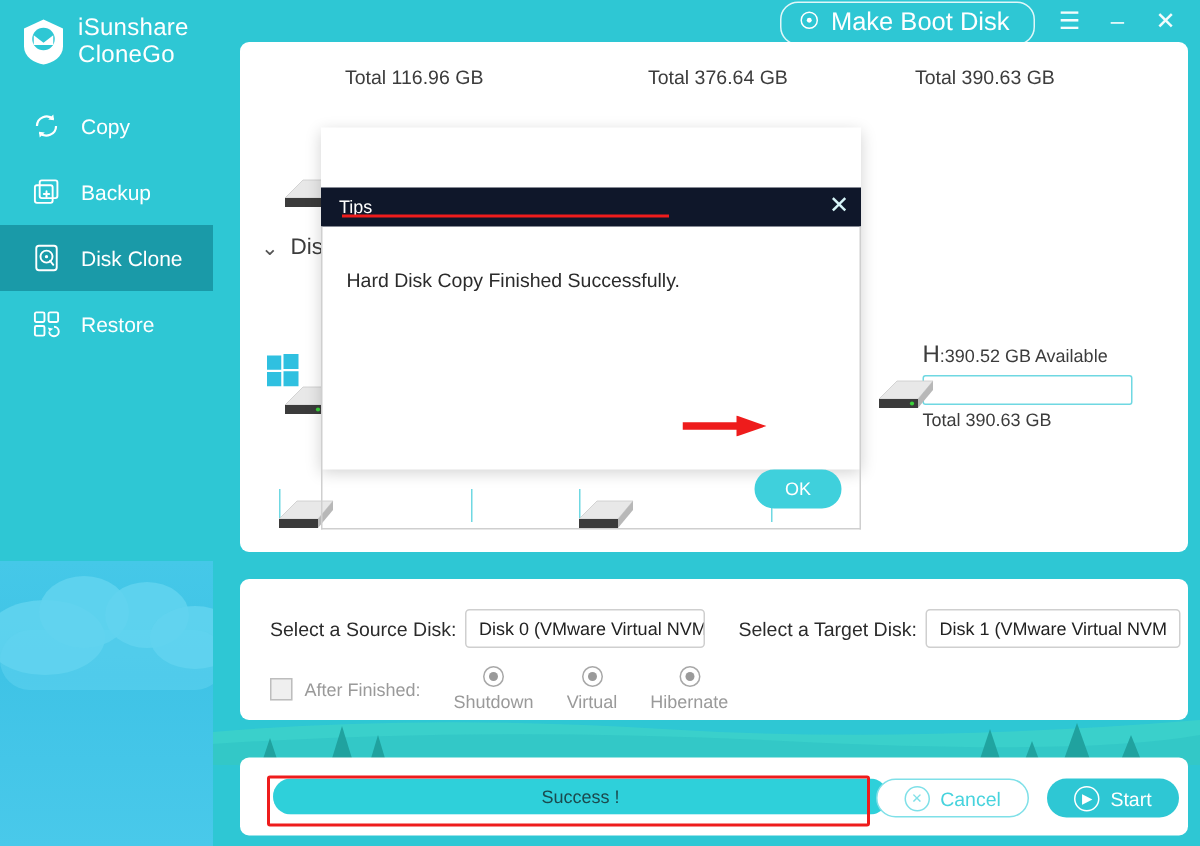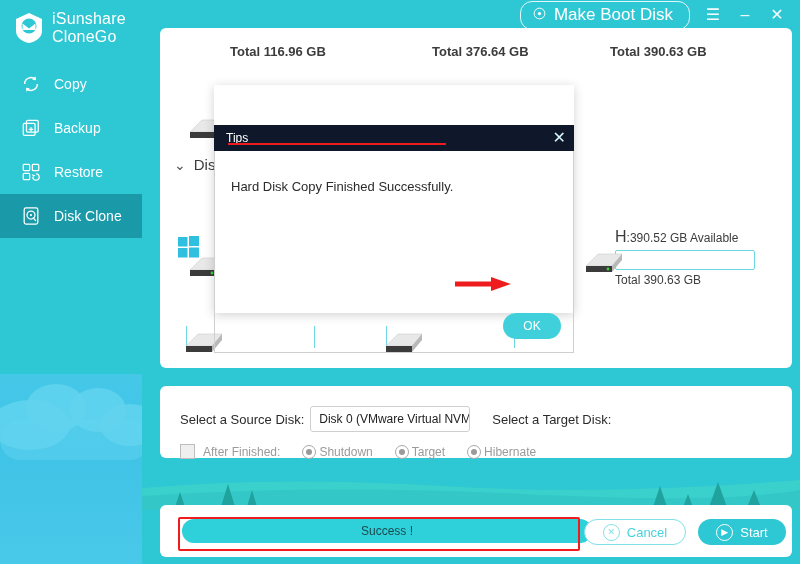--- a/index.html
+++ b/index.html
@@ -118,42 +118,41 @@
     position: absolute;
     background: #ffffff;
     border-radius: 6px;
   }
   #disk-panel {
     left: 160px; top: 28px;
     width: 632px; height: 340px;
   }
   #options-panel {
     left: 160px; top: 386px;
-    width: 632px; height: 72px;
+    width: 632px; height: 94px;
   }
   #action-panel {
     left: 160px; top: 505px;
     width: 632px; height: 52px;
   }
 
   
   .scenery {
     position: absolute;
     left: 142px; top: 470px;
     width: 658px; height: 40px;
     overflow: hidden;
   }
 
   
   .totals-row {
     position: absolute;
     top: 16px; left: 0;
     width: 632px;
     height: 18px;
-    font-weight: bold;
   }
   .total-label {
     position: absolute;
     font-size: 13px;
     color: #3c3c3c;
     white-space: nowrap;
   }
   .disk-group-head {
     position: absolute;
     left: 14px; top: 128px;
@@ -237,20 +236,21 @@
     margin-right: 4px;
     cursor: pointer;
   }
   .radio-item {
     display: inline-flex;
     align-items: center;
     gap: 3px;
     margin-left: 18px;
     cursor: pointer;
     color: #9a9a9a;
+    flex-direction: column;
   }
   .radio {
     width: 12px; height: 12px;
     border: 1px solid #a8a8a8;
     border-radius: 50%;
     background: #fff;
     position: relative;
   }
   .radio::after {
     content: "";
@@ -430,43 +430,43 @@
         <span class="nav-icon">
           <svg viewBox="0 0 22 22" width="20" height="20">
             <rect x="6" y="2.5" width="13" height="13" rx="1.5" fill="none" stroke="#fff" stroke-width="1.4"></rect>
             <rect x="2.5" y="6" width="13" height="13" rx="1.5" fill="none" stroke="#fff" stroke-width="1.4"></rect>
             <path d="M9 12.5 h4 M11 10.5 v4" stroke="#fff" stroke-width="1.4" stroke-linecap="round"></path>
           </svg>
         </span>
         <span>Backup</span>
       </div>
 
+      <div class="nav-item active">
+        <span class="nav-icon">
+          <svg viewBox="0 0 22 22" width="20" height="20">
+            <rect x="3.5" y="2" width="15" height="18" rx="2" fill="none" stroke="#fff" stroke-width="1.4"></rect>
+            <circle cx="11" cy="10" r="4.4" fill="none" stroke="#fff" stroke-width="1.4"></circle>
+            <circle cx="11" cy="10" r="1.2" fill="#fff"></circle>
+            <path d="M13.6 13 L16 16" stroke="#fff" stroke-width="1.4" stroke-linecap="round"></path>
+          </svg>
+        </span>
+        <span>Disk Clone</span>
+      </div>
+
       <div class="nav-item">
         <span class="nav-icon">
           <svg viewBox="0 0 22 22" width="20" height="20">
             <rect x="2.5" y="2.5" width="7" height="7" rx="1" fill="none" stroke="#fff" stroke-width="1.4"></rect>
             <rect x="12.5" y="2.5" width="7" height="7" rx="1" fill="none" stroke="#fff" stroke-width="1.4"></rect>
             <rect x="2.5" y="12.5" width="7" height="7" rx="1" fill="none" stroke="#fff" stroke-width="1.4"></rect>
             <path d="M13 16.5 a3.5 3.5 0 1 0 3.5 -3.5" fill="none" stroke="#fff" stroke-width="1.4"></path>
             <path d="M12 13.5 l1.2 3 l2.8 -2 Z" fill="#fff"></path>
           </svg>
         </span>
         <span>Restore</span>
-      </div>
-
-      <div class="nav-item active">
-        <span class="nav-icon">
-          <svg viewBox="0 0 22 22" width="20" height="20">
-            <rect x="3.5" y="2" width="15" height="18" rx="2" fill="none" stroke="#fff" stroke-width="1.4"></rect>
-            <circle cx="11" cy="10" r="4.4" fill="none" stroke="#fff" stroke-width="1.4"></circle>
-            <circle cx="11" cy="10" r="1.2" fill="#fff"></circle>
-            <path d="M13.6 13 L16 16" stroke="#fff" stroke-width="1.4" stroke-linecap="round"></path>
-          </svg>
-        </span>
-        <span>Disk Clone</span>
       </div>
 
     </div>
   </div>
 
   <div class="titlebar">
     <div class="boot-btn">
       <span>
         <svg viewBox="0 0 16 16" width="13" height="13">
           <circle cx="8" cy="8" r="6.6" fill="none" stroke="#fff" stroke-width="1.2"></circle>
@@ -574,32 +574,36 @@
   </div>
 
   <div class="panel" id="options-panel">
     <div class="opt-row1">
       <span>Select a Source Disk:</span>
       <span class="combo" style="width:160px; margin-left:6px;">
         <span>Disk 0 (VMware Virtual NVM</span>
 
       </span>
       <span style="margin-left:22px;">Select a Target Disk:</span>
+      <span class="combo" style="width:170px; margin-left:6px;">
+        <span>Disk 1 (VMware Virtual NVM</span>
+        <span class="caret">⌄</span>
+      </span>
     </div>
 
     <div class="opt-row2">
       <span class="checkbox"></span>
       <span>After Finished:</span>
       <span class="radio-item">
         <span class="radio"></span>
         <span>Shutdown</span>
       </span>
       <span class="radio-item">
         <span class="radio"></span>
-        <span>Target</span>
+        <span>Virtual</span>
       </span>
       <span class="radio-item">
         <span class="radio"></span>
         <span>Hibernate</span>
       </span>
     </div>
   </div>
 
   <div class="panel" id="action-panel">
     <div class="progress-outer">

